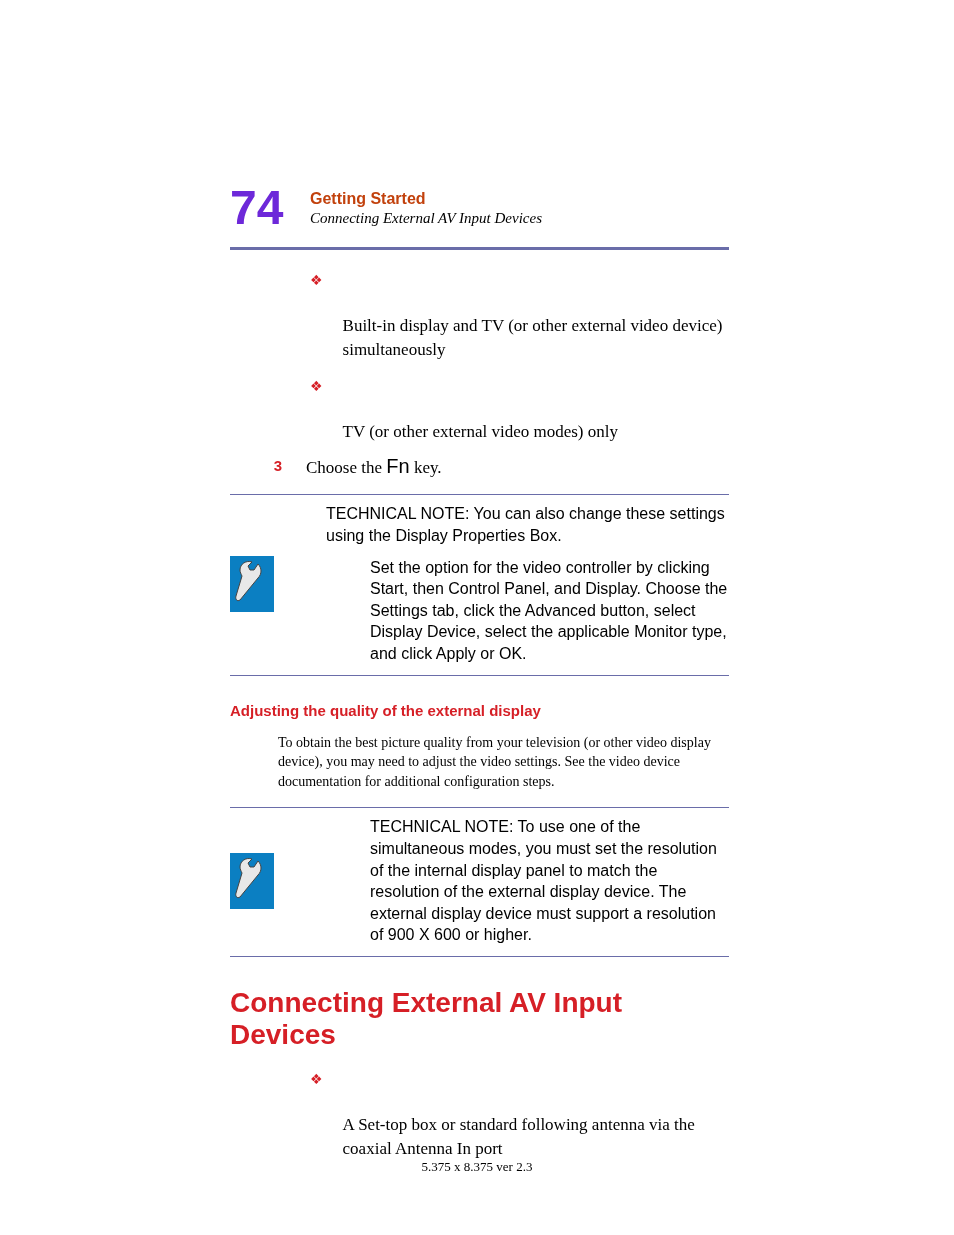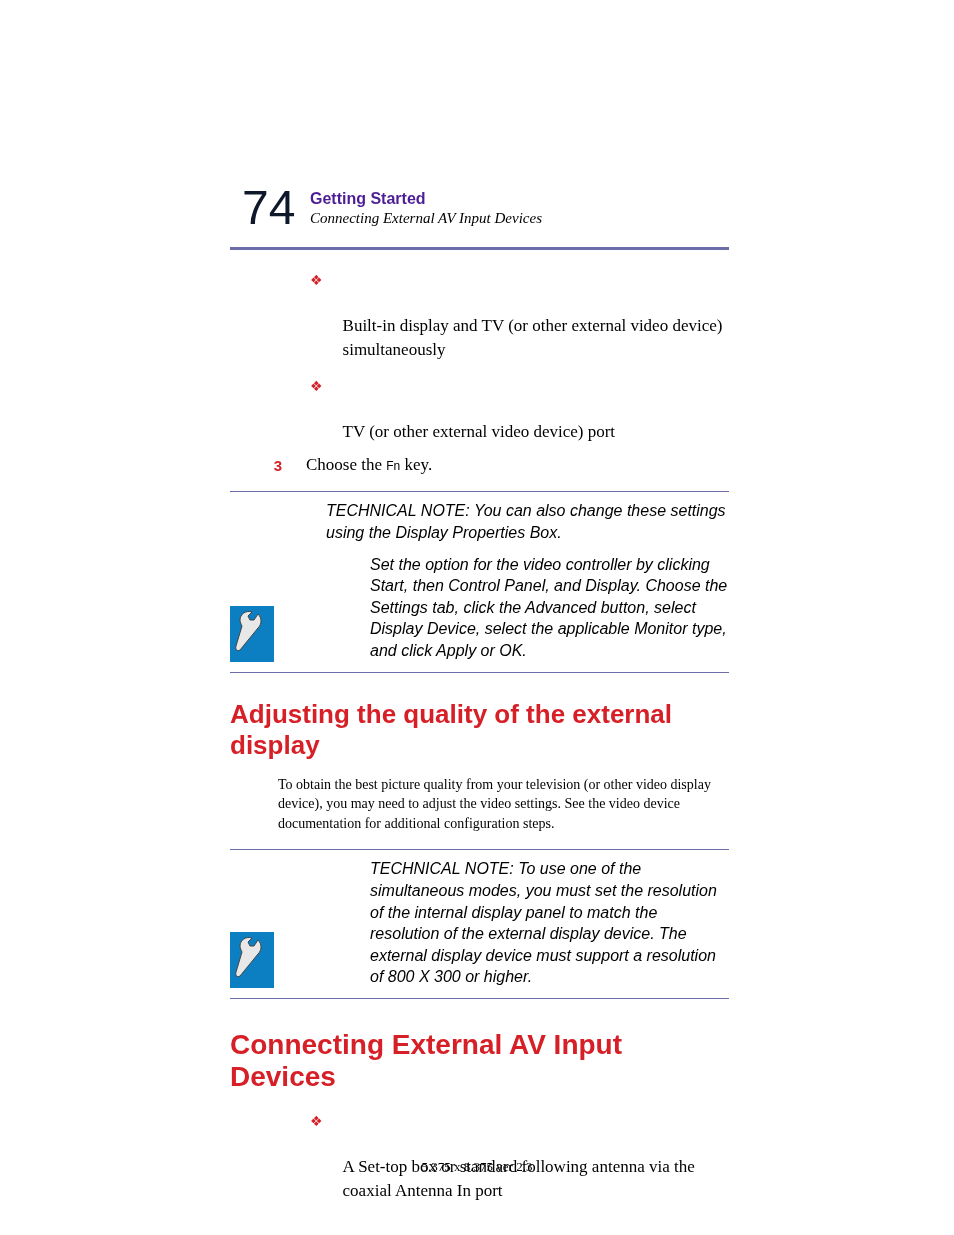--- a/index.html
+++ b/index.html
@@ -16,35 +16,35 @@
     position: relative;
     padding: 190px 225px 0 230px;
     box-sizing: border-box;
   }
   .header-block {
     position: relative;
     margin-bottom: 20px;
   }
   .page-number {
     position: absolute;
-    left: 12px;
+    left: 0;
     top: -10px;
     font-family: "Arial Narrow", Arial, sans-serif;
     font-size: 48px;
-    font-weight: 400;
-    color: #0f172a;
+    font-weight: 700;
+    color: #6d28d9;
     font-stretch: condensed;
   }
   .header-titles {
     margin-left: 80px;
   }
   .chapter-title {
     font-family: "Arial Narrow", Arial, sans-serif;
     font-weight: bold;
-    color: #4c1d95;
+    color: #c2410c;
     font-size: 16px;
     font-stretch: condensed;
   }
   .section-subtitle {
     font-style: italic;
     font-size: 15px;
     color: #000;
     margin-top: 2px;
   }
   .rule-thick {
@@ -86,30 +86,29 @@
     font-family: Arial, sans-serif;
     font-size: 15px;
     margin-right: 24px;
     margin-top: 2px;
     flex-shrink: 0;
     width: 12px;
     text-align: right;
   }
   .fn {
     font-family: Arial, sans-serif;
-    font-size: 12px;
+    font-size: 20px;
   }
   .note-block {
     margin: 16px 0 18px 0;
   }
   .note-content {
     display: flex;
-    align-items: flex-end;
+    align-items: center;
     padding: 8px 0 10px 0;
-    font-style: italic;
   }
   .note-icon {
     width: 44px;
     height: 56px;
     flex-shrink: 0;
     margin-right: 52px;
   }
   .note-text {
     font-family: "Arial Narrow", Arial, sans-serif;
     font-size: 16px;
@@ -117,21 +116,21 @@
     color: #000;
     font-stretch: condensed;
     flex: 1;
   }
   .note-text p { margin: 0 0 10px 0; }
   .note-text p:last-child { margin-bottom: 0; margin-left: 44px; }
   .h2-red {
     font-family: "Arial Narrow", Arial, sans-serif;
     font-weight: bold;
     color: #d61f26;
-    font-size: 26px;
+    font-size: 15px;
     margin: 26px 0 14px 0;
     font-stretch: condensed;
   }
   .h1-red {
     font-family: "Arial Narrow", Arial, sans-serif;
     font-weight: bold;
     color: #d61f26;
     font-size: 28px;
     margin: 30px 0 16px 0;
     font-stretch: condensed;
@@ -166,21 +165,21 @@
   </div>
 
   <div class="rule-thick"></div>
 
   <div class="bullet-row">
     <span class="diamond">❖</span>
     <span class="text">Built-in display and TV (or other external video device) simultaneously</span>
   </div>
   <div class="bullet-row">
     <span class="diamond">❖</span>
-    <span class="text">TV (or other external video device) port</span>
+    <span class="text">TV (or other external video modes) only</span>
   </div>
 
   <div class="numbered-row">
     <span class="num">3</span>
     <span class="text">
       <span>Choose the </span><span class="fn">Fn</span><span> key.</span>
     </span>
   </div>
 
   <div class="note-block">
@@ -202,21 +201,21 @@
   <div class="body-para">To obtain the best picture quality from your television (or other video display device), you may need to adjust the video settings. See the video device documentation for additional configuration steps.</div>
 
   <div class="note-block">
     <div class="rule-thin"></div>
     <div class="note-content">
       <svg class="note-icon" viewBox="0 0 44 56">
         <rect x="0" y="0" width="44" height="56" fill="#0b7fc2"></rect>
         <path d="M10 44 L28 22 C32 18 32 12 28 8 L24 14 L20 14 L18 10 L22 6 C16 4 10 8 10 14 C10 16 11 18 12 20 L6 40 C5 43 7 46 10 44 Z" fill="#e8e8e8" stroke="#444" stroke-width="1"></path>
       </svg>
       <div class="note-text">
-        <p>TECHNICAL NOTE: To use one of the simultaneous modes, you must set the resolution of the internal display panel to match the resolution of the external display device. The external display device must support a resolution of 800 X 300 or higher.</p>
+        <p>TECHNICAL NOTE: To use one of the simultaneous modes, you must set the resolution of the internal display panel to match the resolution of the external display device. The external display device must support a resolution of 900 X 600 or higher.</p>
       </div>
     </div>
     <div class="rule-thin"></div>
   </div>
 
   <div class="h1-red">Connecting External AV Input Devices</div>
 
   <div class="bullet-row">
     <span class="diamond">❖</span>
     <span class="text">A Set-top box or standard following antenna via the coaxial Antenna In port</span>

